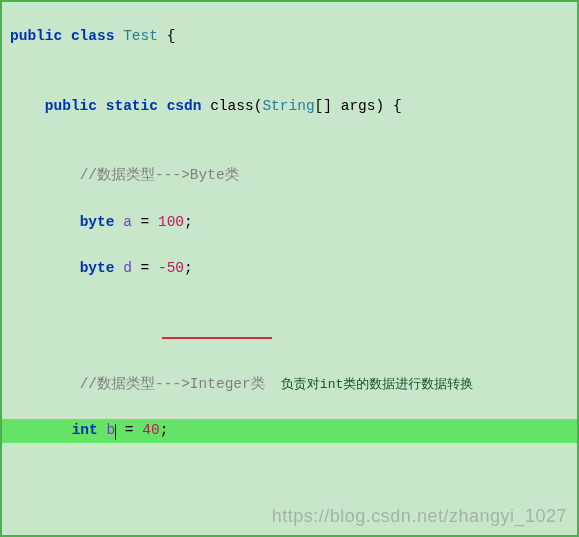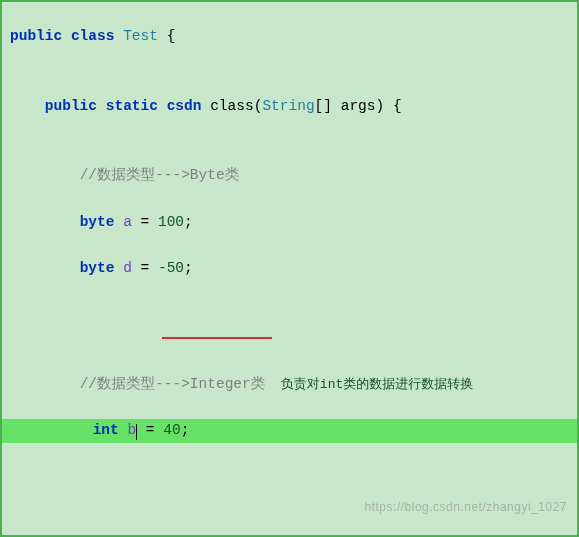--- a/index.html
+++ b/index.html
@@ -17,29 +17,29 @@
     line-height: 1.6;
     color: #000;
     position: relative;
     white-space: pre;
     overflow: hidden;
   }
   .ln { display: block; padding: 0 8px; }
   .hl-line {
     background: #66e266;
     display: block;
-    padding: 0 21px;
+    padding: 0 0;
     position: relative;
   }
   .kw { color: #0033b3; font-weight: bold; }
   .cls { color: #267f99; }
   .mth-i { color: #267f99; font-style: italic; }
   .var { color: #6f42c1; }
   .com { color: #808080; }
-  .num { color: #14532d; }
+  .num { color: #be185d; }
   .cursor {
     display: inline-block;
     width: 1px; height: 16px;
     background: #000;
     vertical-align: text-bottom;
     margin: 0 0 -2px 0;
   }
   .anno {
     color: #14532d;
     font-size: 13px;
@@ -48,25 +48,25 @@
   .red-under {
     position: absolute;
     height: 2px;
     background: #d32f2f;
     left: 160px;
     top: 335px;
     width: 110px;
   }
   .watermark {
     position: absolute;
-    bottom: 18px;
+    bottom: 4px;
     right: 10px;
     color: rgba(120,120,120,0.45);
     font-family: Arial, sans-serif;
-    font-size: 12px;
+    font-size: 18px;
     letter-spacing: 0.5px;
   }
 </style>
 </head>
 <body>
 
 <div class="code-box">
 <span class="ln"><span class="kw">public</span> <span class="kw">class</span> <span class="cls">Test</span><span> {</span></span>
 <span class="ln"><span></span></span>
 <span class="ln"><span>    </span><span class="kw">public</span> <span class="kw">static</span> <span class="kw">csdn</span><span> class(</span><span class="cls">String</span><span>[] args) {</span></span>

